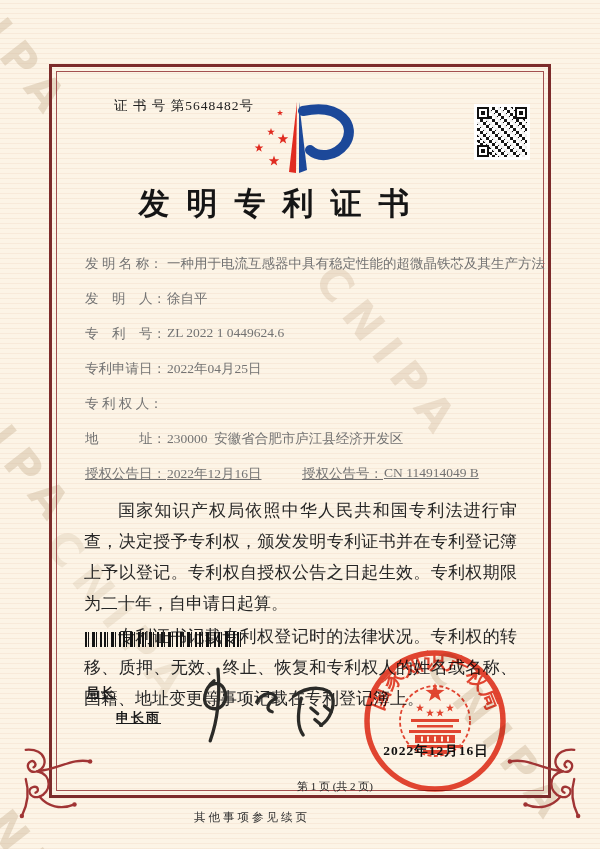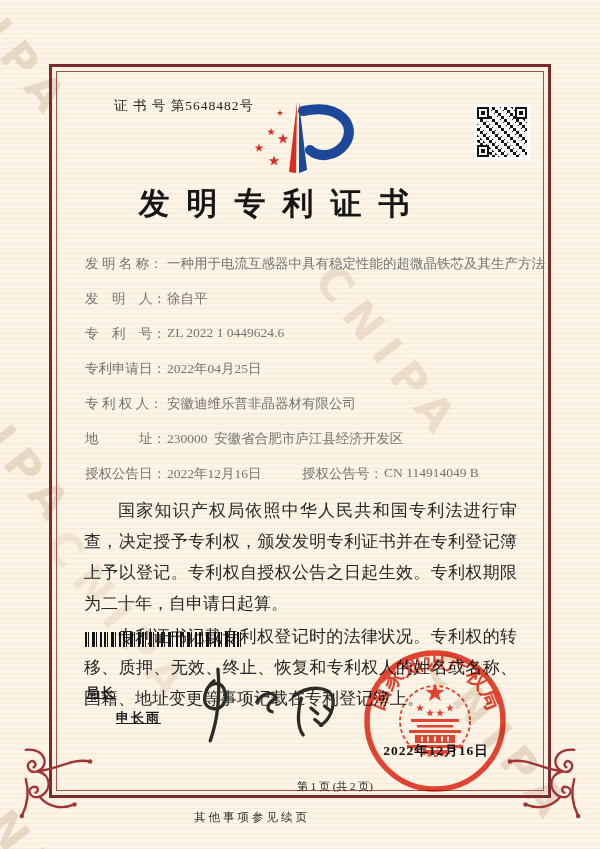--- a/index.html
+++ b/index.html
@@ -31,21 +31,21 @@
       repeating-linear-gradient(45deg, rgba(255,255,255,0.92) 0 3px, rgba(0,0,0,0) 3px 8px),
       repeating-conic-gradient(#161616 0% 25%, rgba(0,0,0,0) 0% 50%);
     background-size:auto,6px 6px;}
   .qr-finder{position:absolute;width:12px;height:12px;border:2px solid #111;background:#fff;box-sizing:border-box;}
   .qr-finder::after{content:"";position:absolute;left:2px;top:2px;width:4px;height:4px;background:#111;}
   .qr-f1{left:0;top:0;} .qr-f2{right:0;top:0;} .qr-f3{left:0;bottom:0;}
   
   .field-row{position:absolute;left:85px;display:flex;font-size:13.5px;color:#737373;}
   .field-label{white-space:pre;width:82px;flex:none;}
   .field-value{white-space:pre;}
-  .pair{display:flex;}
+  .pair{display:flex;text-decoration:underline;}
   
   .body-text{left:84px;top:496px;width:433px;font-size:17px;line-height:1.82;color:#262626;text-align:justify;}
   .body-text p{margin:0 0 2px 0;text-indent:2em;}
   
   .barcode{left:85px;top:632px;width:156px;height:15px;
     background:repeating-linear-gradient(90deg,
       #141414 0 2px, rgba(0,0,0,0) 2px 3px,
       #141414 3px 4px, rgba(0,0,0,0) 4px 7px,
       #141414 7px 10px, rgba(0,0,0,0) 10px 11px,
       #141414 11px 12px, rgba(0,0,0,0) 12px 15px,
@@ -143,21 +143,20 @@
 <div class="field-row content" style="top:325px">
   <span class="field-label">专　利　号：</span>
   <span class="field-value">ZL 2022 1 0449624.6</span>
 </div>
 <div class="field-row content" style="top:360px">
   <span class="field-label">专利申请日：</span>
   <span class="field-value">2022年04月25日</span>
 </div>
 <div class="field-row content" style="top:395px">
   <span class="field-label">专 利 权 人：</span>
-  <span class="field-value">安徽迪维乐普非晶器材有限公司</span>
 </div>
 <div class="field-row content" style="top:430px">
   <span class="field-label">地　　　址：</span>
   <span class="field-value">230000  安徽省合肥市庐江县经济开发区</span>
 </div>
 <div class="field-row content" style="top:465px;width:432px">
   <span class="pair">
     <span class="field-label">授权公告日：</span>
     <span class="field-value">2022年12月16日</span>
   </span>

